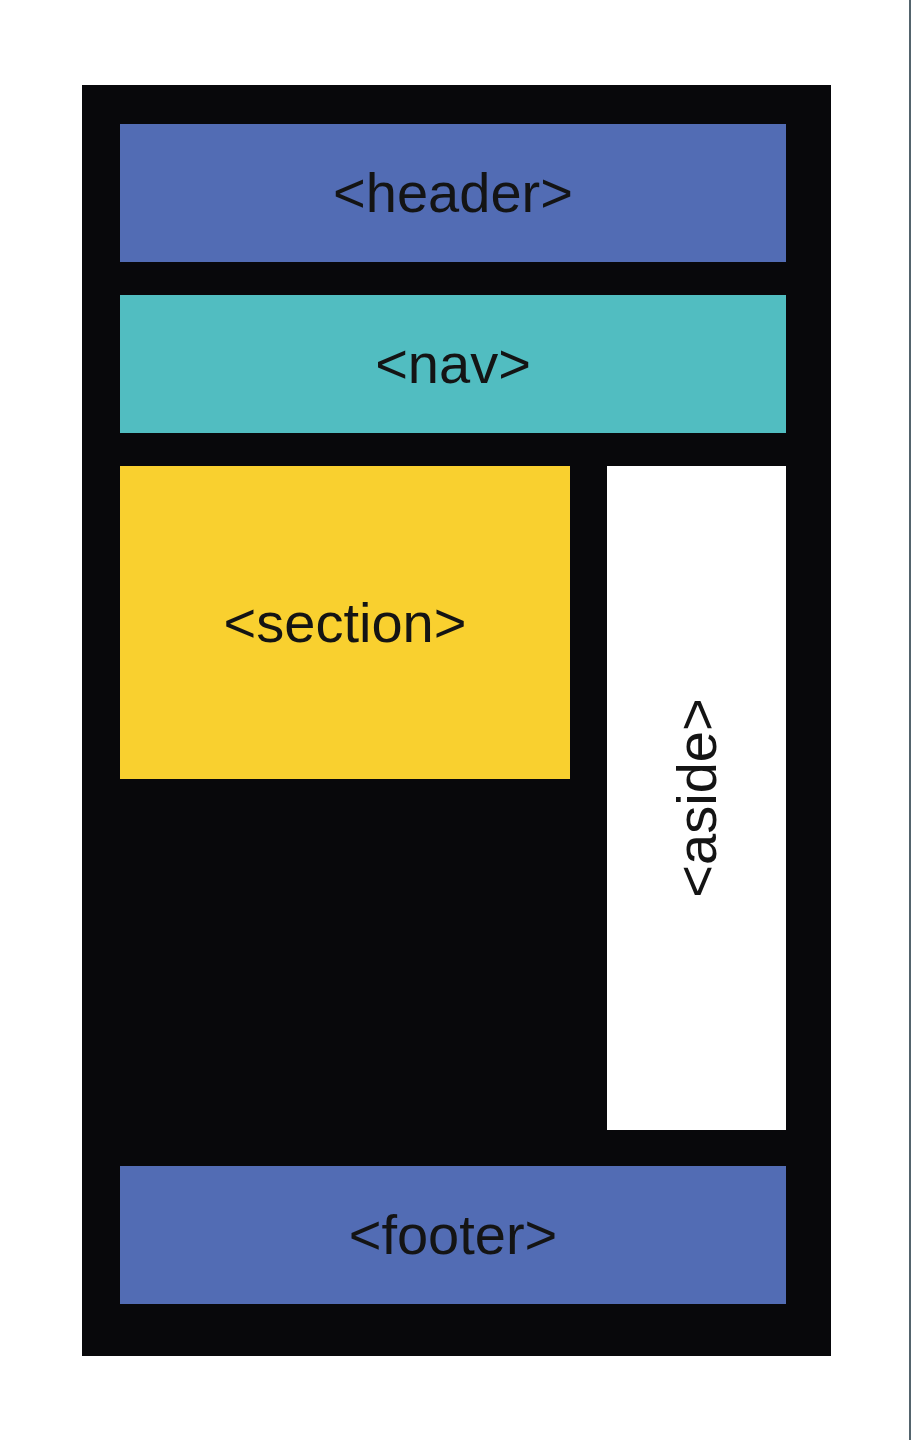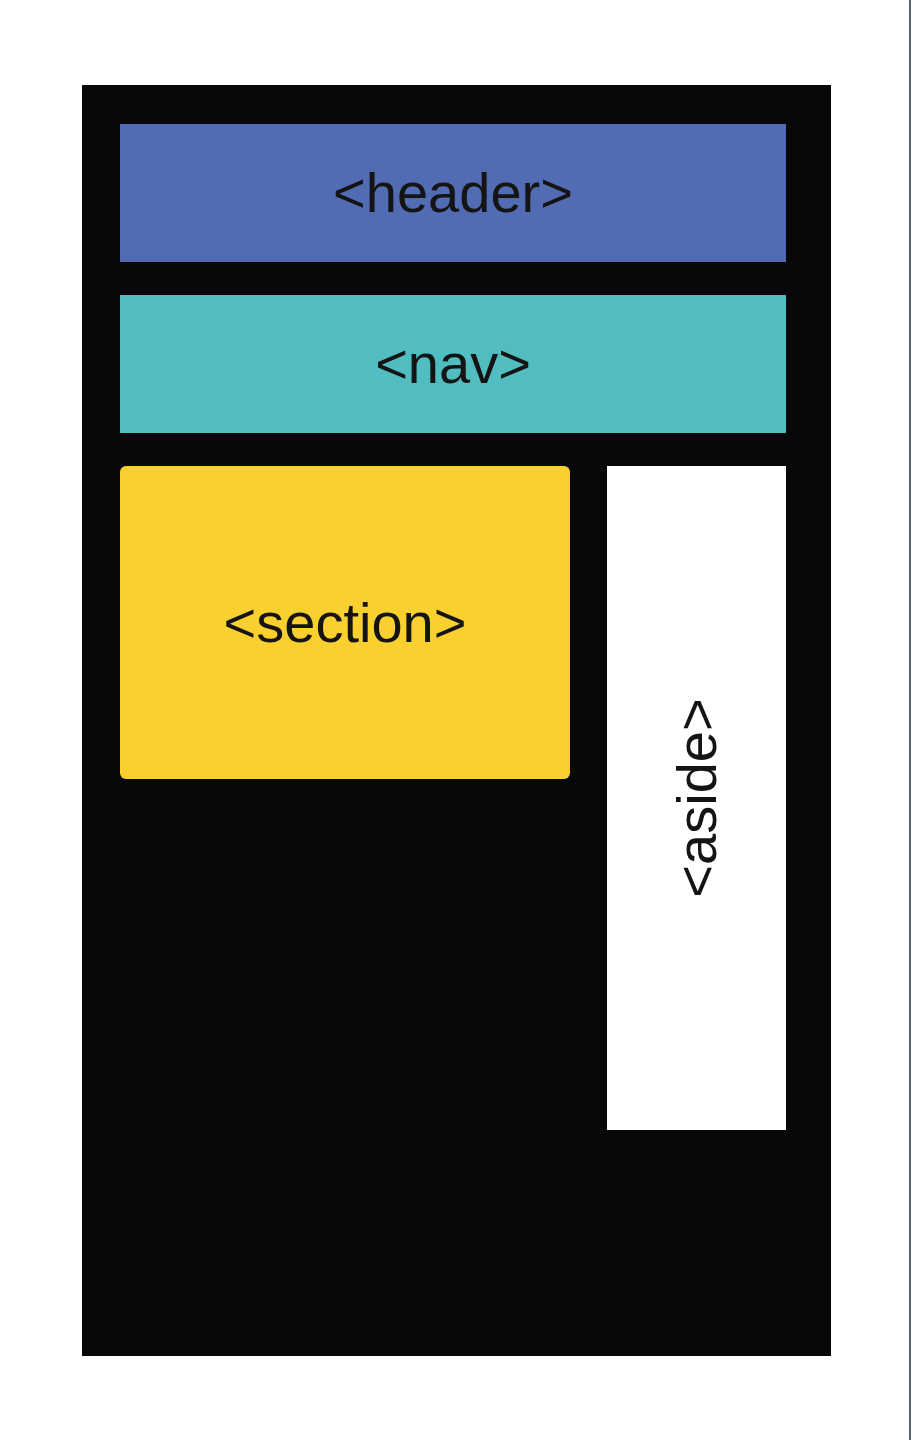--- a/index.html
+++ b/index.html
@@ -28,21 +28,21 @@
     justify-content: center;
   }
   .tag {
     font-size: 56px;
     line-height: 1;
     color: #141414;
     white-space: nowrap;
   }
   .block-header  { left: 38px;  top: 39px;   width: 666px; height: 138px; }
   .block-nav     { left: 38px;  top: 210px;  width: 666px; height: 138px; }
-  .block-section { left: 38px;  top: 381px;  width: 450px; height: 313px; border-radius: 6px; }
+  .block-section { left: 38px;  top: 381px;  width: 450px; height: 313px; }
   .block-aside   { left: 525px; top: 381px;  width: 179px; height: 664px; }
   .block-article { left: 38px;  top: 731px;  width: 450px; height: 314px; }
   .block-footer  { left: 38px;  top: 1081px; width: 666px; height: 138px; }
   .block-aside .tag {
     transform: rotate(-90deg);
   }
   .screen-edge-line {
     position: absolute;
     top: 0;
     right: 1px;
@@ -67,18 +67,21 @@
 
     <div class="block block-section" style="background-color: rgb(249, 208, 47);">
       <span class="tag">&lt;section&gt;</span>
     </div>
 
     <div class="block block-aside" style="background-color: rgb(255, 255, 255);">
       <span class="tag">&lt;aside&gt;</span>
     </div>
 
 
+    <div class="block block-footer" style="background-color: rgb(82, 108, 180);">
+      <span class="tag">&lt;footer&gt;</span>
+    </div>
 
   </div>
 
   <div class="screen-edge-line" style="background-color: rgb(83, 100, 109);"></div>
 
 </div>
 
 </body></html>

